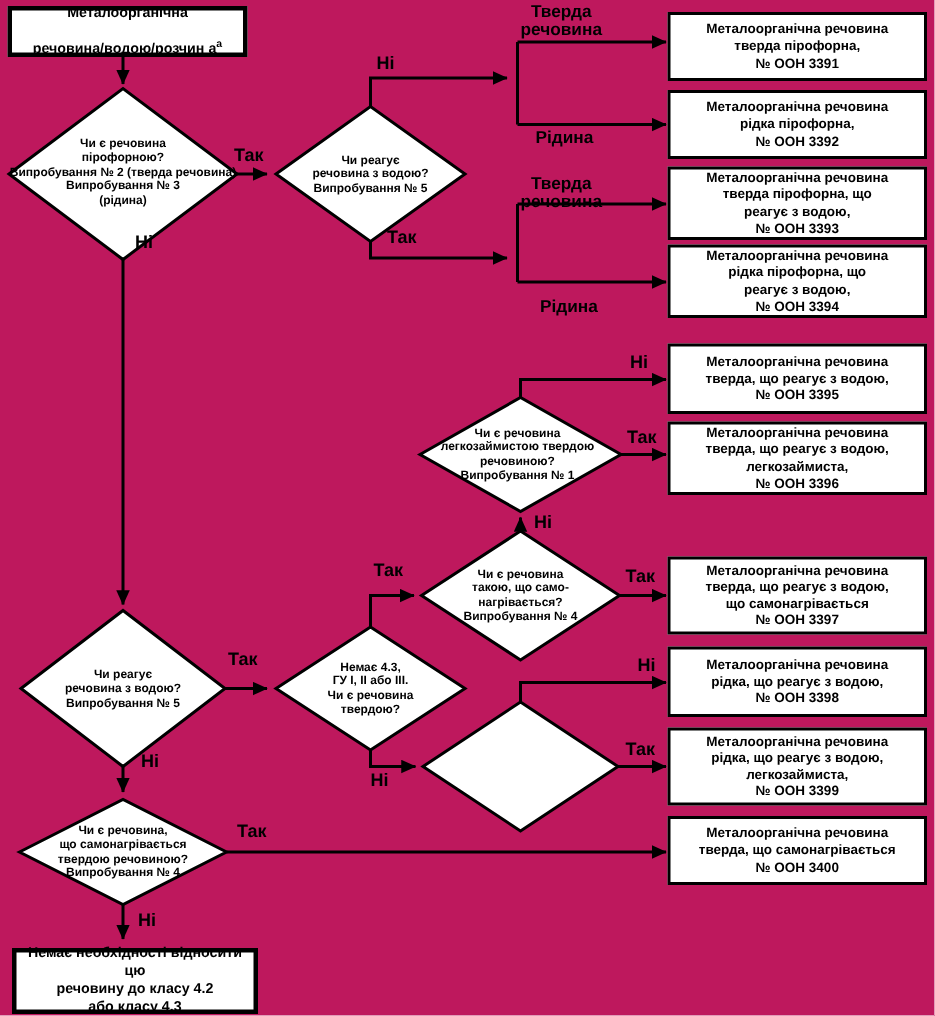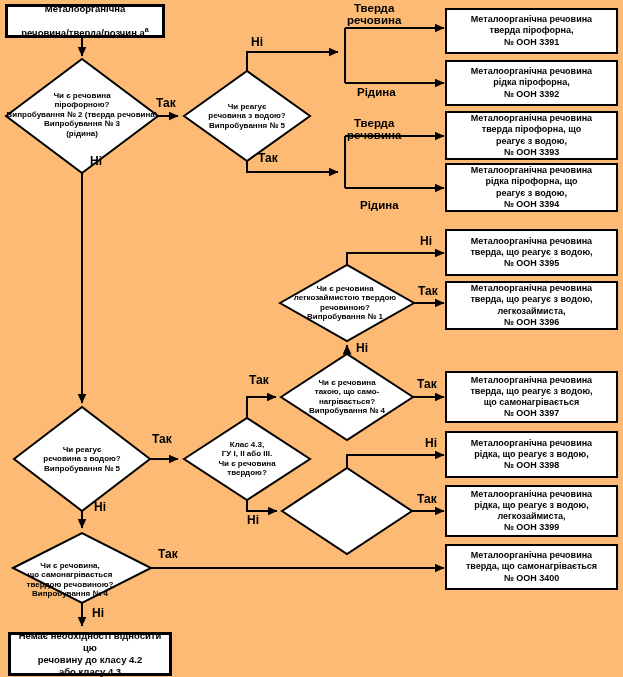--- a/index.html
+++ b/index.html
@@ -1,17 +1,17 @@
 <!DOCTYPE html>
 <html><head>
 <meta charset="utf-8">
 <style>
   html,body{margin:0;padding:0;background:#fff;}
   #canvas{
-    position:relative;width:623px;height:677px;background:#fdba74;
+    position:relative;width:623px;height:677px;background:#be185d;
     font-family:"Liberation Sans",sans-serif;color:#000;
   }
   #wires{position:absolute;left:0;top:0;width:623px;height:677px;}
   .edge{stroke:#000;stroke-width:2;fill:none;}
   .diamond{fill:#ffffff;stroke:#000;stroke-width:2;}
   .node{
     position:absolute;box-sizing:border-box;border:2px solid #000;background:#fff;
     display:flex;align-items:center;justify-content:center;text-align:center;
     font-weight:bold;font-size:9px;line-height:1.25;white-space:pre-line;
   }
@@ -66,48 +66,48 @@
     <polygon class="diamond" points="14,459 82,407 150,459 82,511"></polygon>
     <polygon class="diamond" points="184,459 247,418 310,459 247,500"></polygon>
     <polygon class="diamond" points="281,397 347,354 413,397 347,440"></polygon>
     <polygon class="diamond" points="280,303 347,265 414,303 347,341"></polygon>
     <polygon class="diamond" points="282,511 347,468 412,511 347,554"></polygon>
     <polygon class="diamond" points="13,568 82,533 151,568 82,603"></polygon>
   </svg>
 
   <div class="node terminal" style="left:5px;top:4px;width:160px;height:34px;">
     <div><span>Металоорганічна</span><br>
-      <span>речовина/тверда/розчин а</span><sup>а</sup>
+      <span>речовина/водою/розчин а</span><sup>а</sup>
     </div>
   </div>
 
   <div class="dtext" style="left:-18px;top:91px;width:200px;">Чи є речовина
 пірофорною?
 Випробування № 2 (тверда речовина)
 Випробування № 3
 (рідина)</div>
   <div class="dtext" style="left:177px;top:102px;width:140px;">Чи реагує
 речовина з водою?
 Випробування № 5</div>
   <div class="dtext" style="left:12px;top:445px;width:140px;">Чи реагує
 речовина з водою?
 Випробування № 5</div>
-  <div class="dtext" style="left:187px;top:440px;width:120px;">Клас 4.3,
+  <div class="dtext" style="left:187px;top:440px;width:120px;">Немає 4.3,
 ГУ I, II або III.
 Чи є речовина
 твердою?</div>
   <div class="dtext" style="left:287px;top:378px;width:120px;">Чи є речовина
 такою, що само-
 нагрівається?
 Випробування № 4</div>
   <div class="dtext" style="left:265px;top:284px;width:160px;">Чи є речовина
 легкозаймистою твердою
 речовиною?
 Випробування № 1</div>
-  <div class="dtext" style="left:0;top:549px;width:140px;margin-top:12px;">Чи є речовина,
+  <div class="dtext" style="left:12px;top:549px;width:140px;">Чи є речовина,
 що самонагрівається
 твердою речовиною?
 Випробування № 4</div>
 
   <div class="node" style="left:445px;top:8px;width:173px;height:46px;"><div>Металоорганічна речовина
 тверда пірофорна,
 № ООН 3391</div></div>
   <div class="node" style="left:445px;top:60px;width:173px;height:46px;"><div>Металоорганічна речовина
 рідка пірофорна,
 № ООН 3392</div></div>

